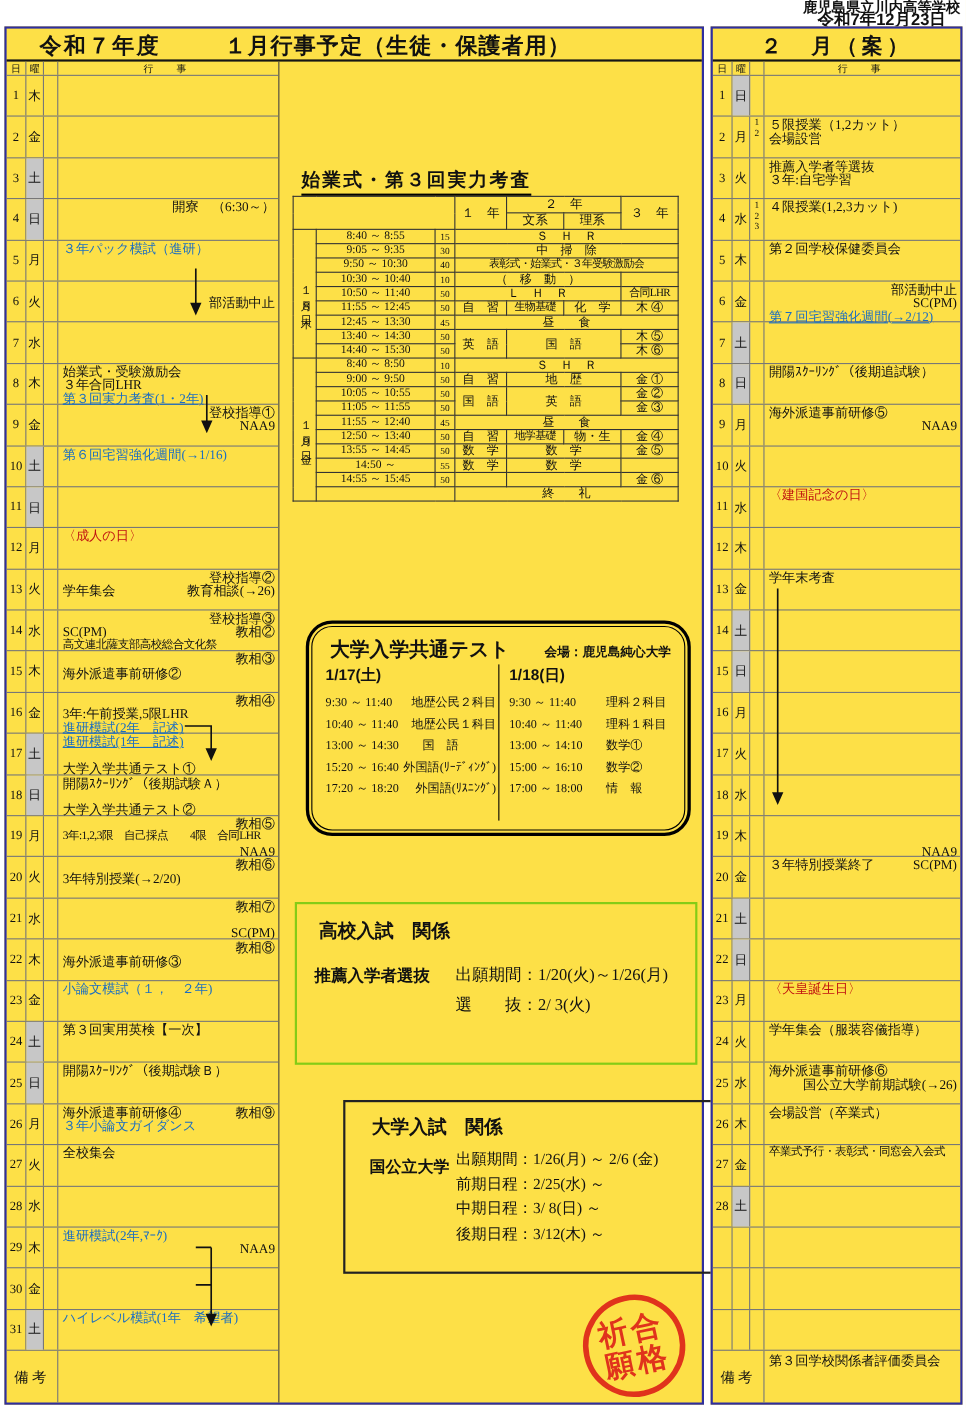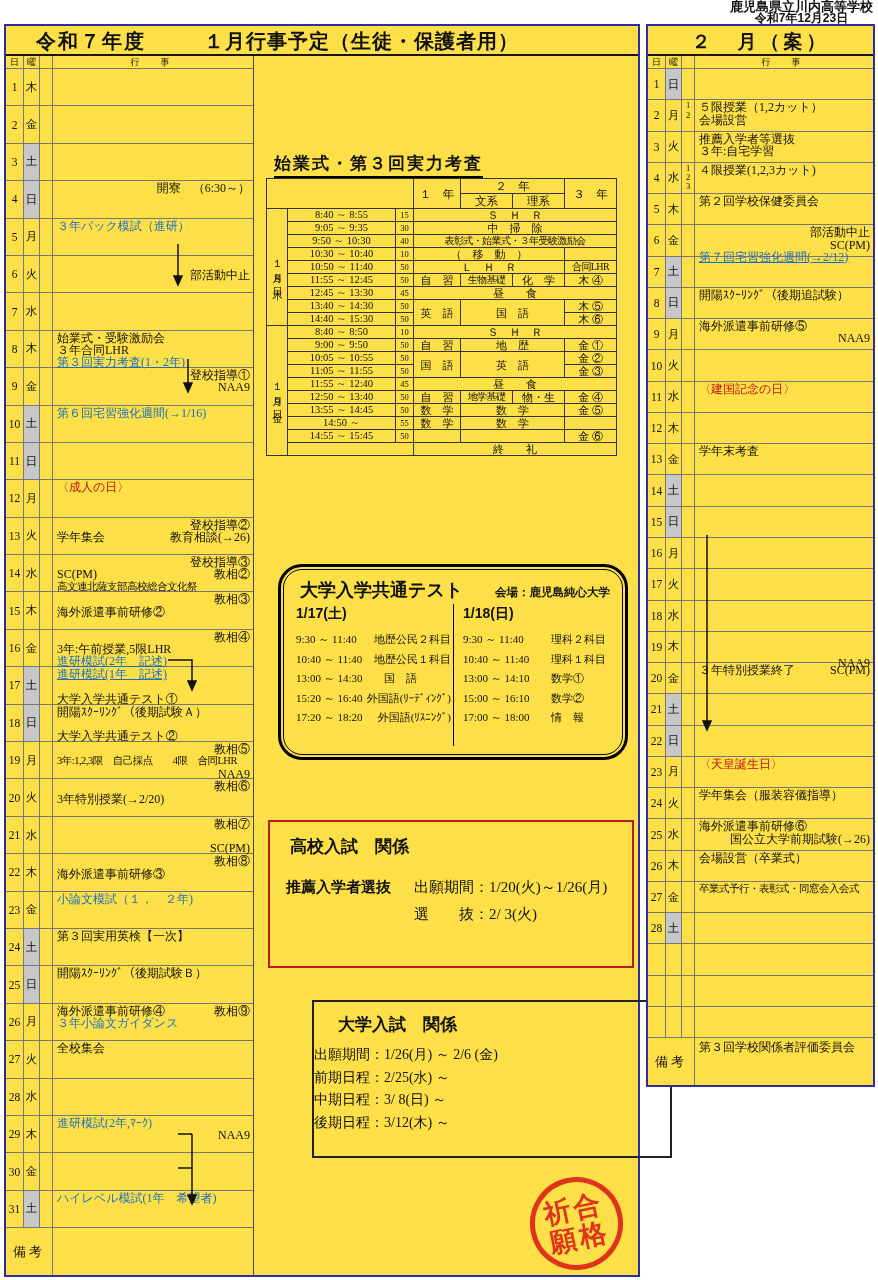--- a/index.html
+++ b/index.html
@@ -4,26 +4,26 @@
 <style>
   html,body{margin:0;padding:0;background:#fff;}
   body{width:878px;height:1280px;position:relative;overflow:hidden;
        font-family:"Liberation Serif","DejaVu Serif",serif;color:#111;}
   *{box-sizing:border-box;}
 
   
   .school-hdr{position:absolute;top:1px;right:5px;text-align:center;
     font-family:"Liberation Sans","DejaVu Sans",sans-serif;}
   .school-name{font-size:13px;font-weight:bold;line-height:12px;}
-  .issue-date{font-size:12px;font-weight:bold;line-height:11px;}
+  .issue-date{font-size:15px;font-weight:bold;line-height:11px;}
 
   
   .block{position:absolute;top:24px;border:2px solid #2e2ea0;background:#fde047;}
   #left-block{left:4px;width:636px;height:1253px;}
-  #feb-block{left:646px;width:229px;height:1063px;}
+  #feb-block{left:646px;width:229px;height:1253px;}
 
   .block-title{height:30px;border-bottom:2px solid #151515;position:relative;}
   .jt-year{position:absolute;left:30px;top:2px;font-size:20px;font-weight:bold;letter-spacing:2px;}
   .jt-main{position:absolute;left:198px;top:2px;font-size:20px;font-weight:bold;letter-spacing:1px;}
   .ft-main{text-align:center;font-size:19px;font-weight:bold;letter-spacing:4px;padding-top:3px;}
 
   
   .cal{position:absolute;top:30px;left:0;bottom:0;display:flex;flex-direction:column;}
   #jan-cal{width:248px;border-right:1.5px solid #444;}
   #feb-cal{width:100%;}
@@ -72,21 +72,21 @@
   .kt-venue{margin-left:auto;font-size:11.5px;font-weight:bold;}
   .kt-cols{display:flex;height:142px;justify-content:center;}
   .kt-col{width:50%;padding:0 2px 0 4px;}
   .kt-col.rgt{border-left:1.5px solid #000;padding-left:9px;}
   .kt-date{font-family:"Liberation Sans","DejaVu Sans",sans-serif;font-weight:bold;font-size:14px;margin:1px 0 7px 0;}
   .kt-row{display:flex;font-size:11px;line-height:19.5px;white-space:nowrap;}
   .kt-time{width:88px;}
   .kt-subj{}
 
   
-  .hs-box{position:absolute;left:262px;top:794px;width:366px;height:148px;border:2px solid #b91c1c;}
+  .hs-box{position:absolute;left:262px;top:794px;width:366px;height:148px;border:2px solid #84cc16;}
   .hs-title{font-family:"Liberation Sans","DejaVu Sans",sans-serif;font-weight:bold;font-size:17px;margin:13px 0 0 20px;}
   .hs-row{display:flex;margin:16px 0 0 16px;}
   .hs-label{font-family:"Liberation Sans","DejaVu Sans",sans-serif;font-weight:bold;font-size:15px;width:128px;margin-top:4px;}
   .hs-lines{font-size:15px;line-height:27px;white-space:pre;}
 
   
   .uv-box{position:absolute;left:262px;top:974px;width:360px;height:158px;border:2px solid #222;margin-left:44px;}
   .uv-title{font-family:"Liberation Sans","DejaVu Sans",sans-serif;font-weight:bold;font-size:17px;margin:11px 0 0 24px;}
   .uv-row{display:flex;margin:8px 0 0 0;}
   .uv-label{font-family:"Liberation Sans","DejaVu Sans",sans-serif;font-weight:bold;font-size:14.5px;margin:7px 6px 0 22px;}
@@ -687,20 +687,21 @@
     <div class="hs-title">高校入試　関係</div>
     <div class="hs-row">
       <div class="hs-label">推薦入学者選抜</div>
       <div class="hs-lines" id="hs-lines"><div>出願期間：1/20(火)～1/26(月)</div><div>選　　抜：2/ 3(火)</div></div>
     </div>
   </div>
 
   <div class="uv-box">
     <div class="uv-title">大学入試　関係</div>
     <div class="uv-row">
+      <div class="uv-label">国公立大学</div>
       <div class="uv-lines" id="uv-lines"><div>出願期間：1/26(月) ～ 2/6 (金)</div><div>前期日程：2/25(水) ～</div><div>中期日程：3/ 8(日) ～</div><div>後期日程：3/12(木) ～</div></div>
     </div>
   </div>
 
   <div class="stamp">
     <div>祈合</div>
     <div>願格</div>
   </div>
 
   <svg class="arrows" width="632" height="1249">

